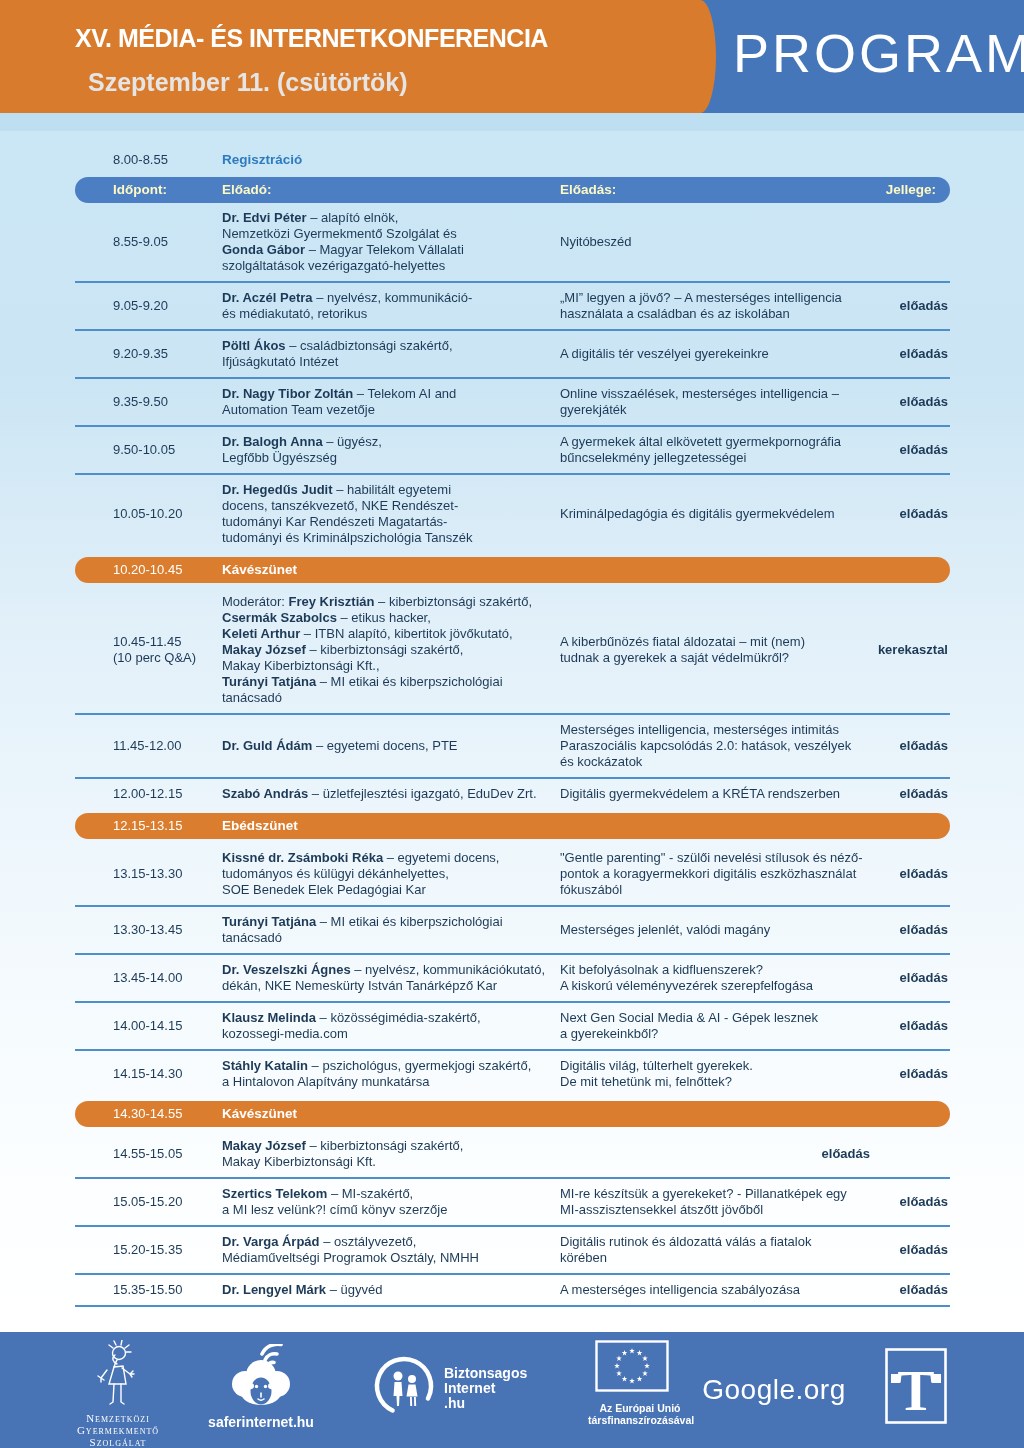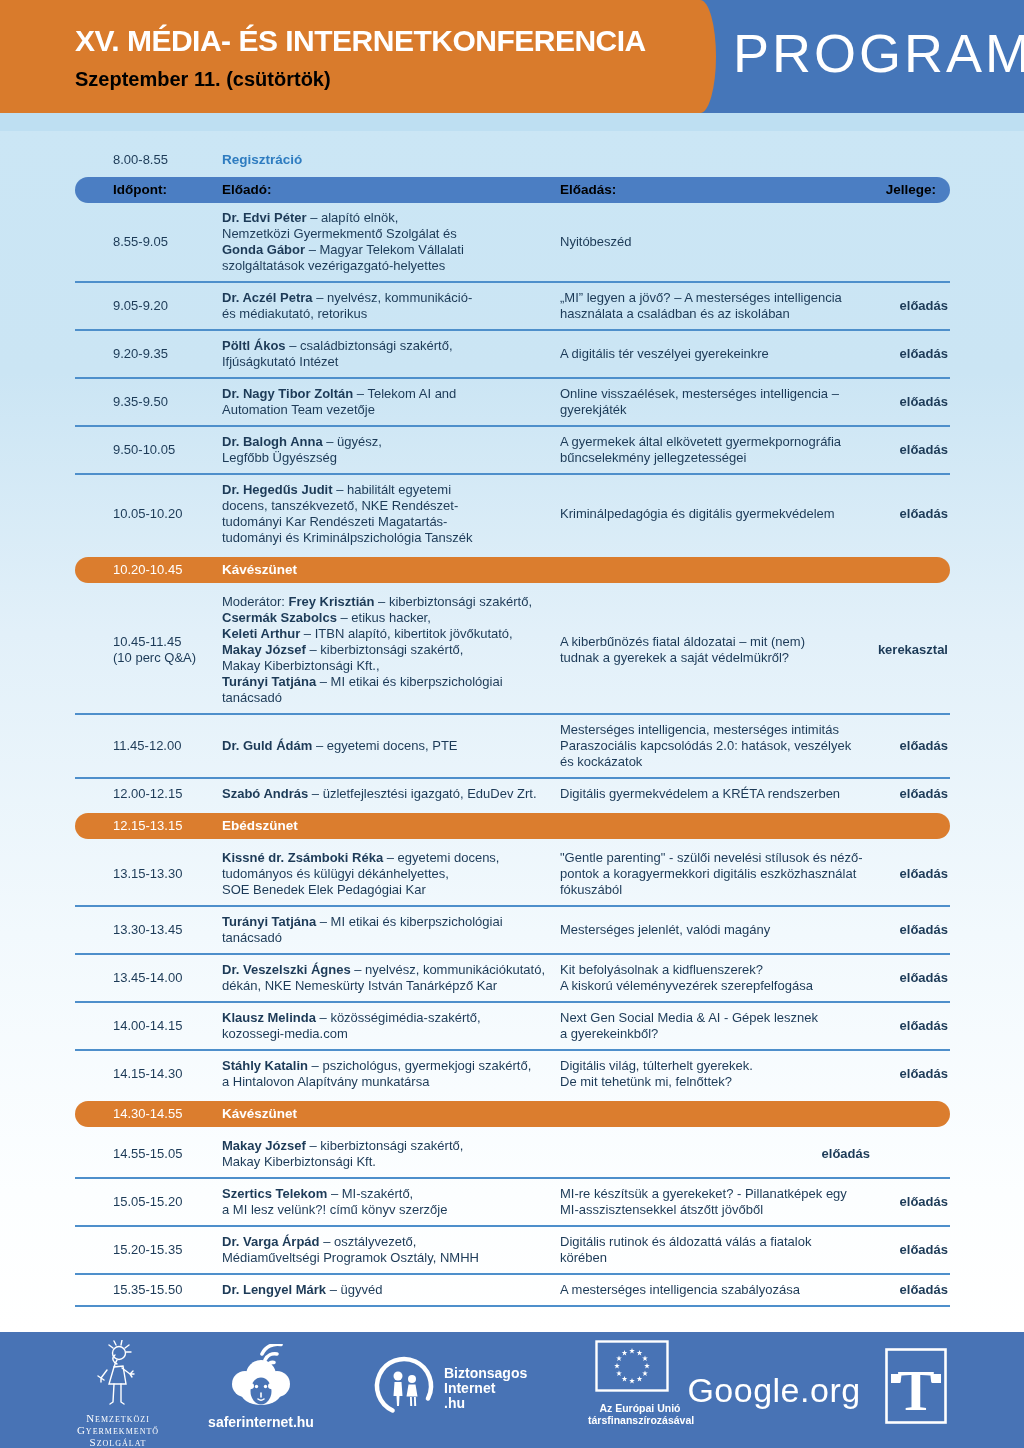--- a/index.html
+++ b/index.html
@@ -3,39 +3,39 @@
 <meta charset="utf-8">
 <style>
   html,body{margin:0;padding:0;}
   .page{position:relative;width:1024px;height:1448px;overflow:hidden;
         font-family:"Liberation Sans","DejaVu Sans",sans-serif;color:#1C3A57;background:#fff;}
 
   
   .hdr{position:absolute;left:0;top:0;width:1024px;height:113px;background:#4576B9;}
   .hdr-orange{position:absolute;left:0;top:0;width:716px;height:113px;background:#D97B2C;
               border-radius:0 16px 16px 0 / 0 57px 57px 0;}
-  .hdr-title{position:absolute;left:75px;top:24px;font-size:30px;font-weight:bold;color:#fff;
+  .hdr-title{position:absolute;left:75px;top:24px;font-size:25px;font-weight:bold;color:#fff;
              letter-spacing:-.5px;white-space:nowrap;}
-  .hdr-date{position:absolute;left:75px;top:68px;font-size:20px;font-weight:bold;color:#000000;}
+  .hdr-date{position:absolute;left:88px;top:68px;font-size:25px;font-weight:bold;color:#e5e5e5;}
   .hdr-program{position:absolute;left:733px;top:22px;font-size:54px;font-weight:normal;
                letter-spacing:3px;color:#fff;}
 
   
   .content{position:absolute;left:0;top:113px;width:1024px;height:1219px;overflow:hidden;
            background:linear-gradient(180deg,#CBE6F5 0px,#CBE5F4 260px,#E2F0F9 520px,
                       #F2F9FD 820px,#FCFEFF 1080px,#FFFFFF 1219px);}
   .strip{height:18px;background:#BEDFF2;}
   .table{position:relative;margin:14px 0 0 75px;width:875px;font-size:13px;line-height:16px;}
 
   .grid{display:grid;grid-template-columns:147px 338px 312px 78px;}
   .reg-row{padding:7px 0 9px;align-items:center;}
   .reg-time{padding-left:38px;}
   .reg-label{font-weight:bold;color:#2E7CC0;font-size:13.5px;}
 
-  .col-head{background:#4B7EC3;color:#000000;border-radius:13px;height:26px;align-items:center;
+  .col-head{background:#4B7EC3;color:#fef9c3;border-radius:13px;height:26px;align-items:center;
             font-weight:bold;font-size:13.5px;}
   .col-head .c1{padding-left:38px;}
   .col-head .c4{text-align:right;padding-right:14px;}
 
   .row{padding:7px 0;border-bottom:2px solid #4E8FCB;align-items:center;}
   .row.noline{border-bottom:none;}
   .cell{white-space:pre-line;}
   .cell.time{padding-left:38px;}
   .cell.speaker{padding-right:12px;}
   .cell.talk{padding-right:6px;}
@@ -54,21 +54,21 @@
   .ngysz{left:58px;top:8px;width:120px;}
   .ngysz .cap{font-family:"Liberation Serif","DejaVu Serif",serif;font-variant:small-caps;
               font-size:11px;line-height:12px;letter-spacing:1px;margin-top:2px;}
   .safer{left:196px;top:12px;width:130px;}
   .safer .cap{font-weight:bold;font-size:14px;margin-top:4px;}
   .bizt{left:372px;top:22px;width:210px;display:flex;align-items:center;text-align:left;}
   .bizt .cap{font-weight:bold;font-size:14px;line-height:15px;margin-left:8px;}
   .eu{left:572px;top:8px;width:120px;}
   .eu .cap{font-weight:bold;font-size:10.5px;line-height:12px;margin-top:6px;margin-left:16px;}
   .google{left:694px;top:0;width:160px;height:116px;display:flex;align-items:center;justify-content:center;}
-  .google .cap{font-size:34px;letter-spacing:.5px;}
+  .google .cap{font-size:28px;letter-spacing:.5px;}
   .telekom{left:876px;top:16px;width:80px;}
 </style>
 </head>
 <body>
 
 <div class="page">
 
   <div class="hdr">
     <div class="hdr-orange"></div>
     <div class="hdr-title">XV. MÉDIA- ÉS INTERNETKONFERENCIA</div>

